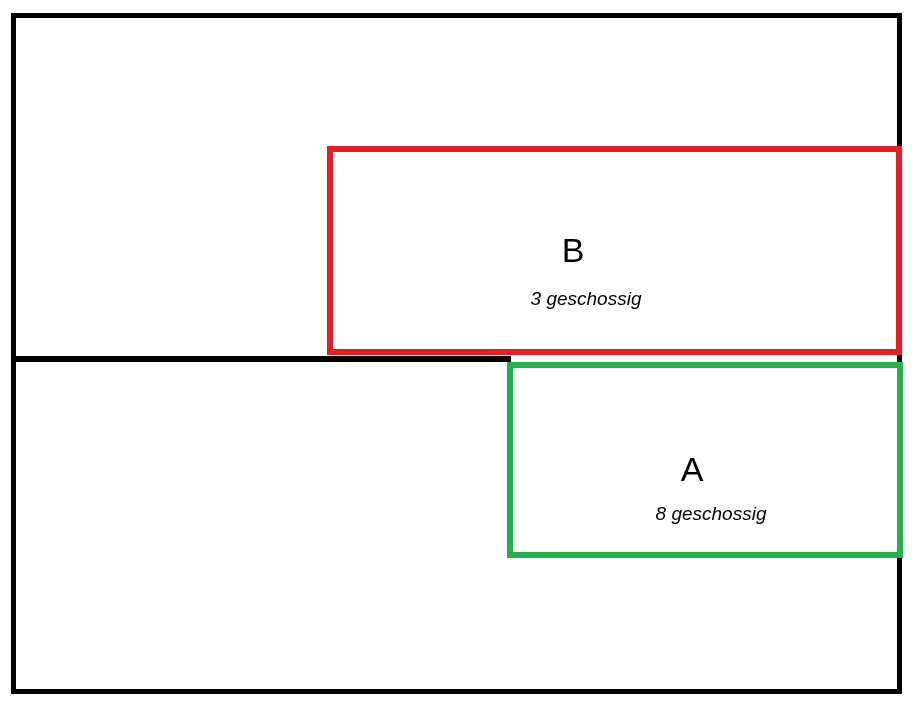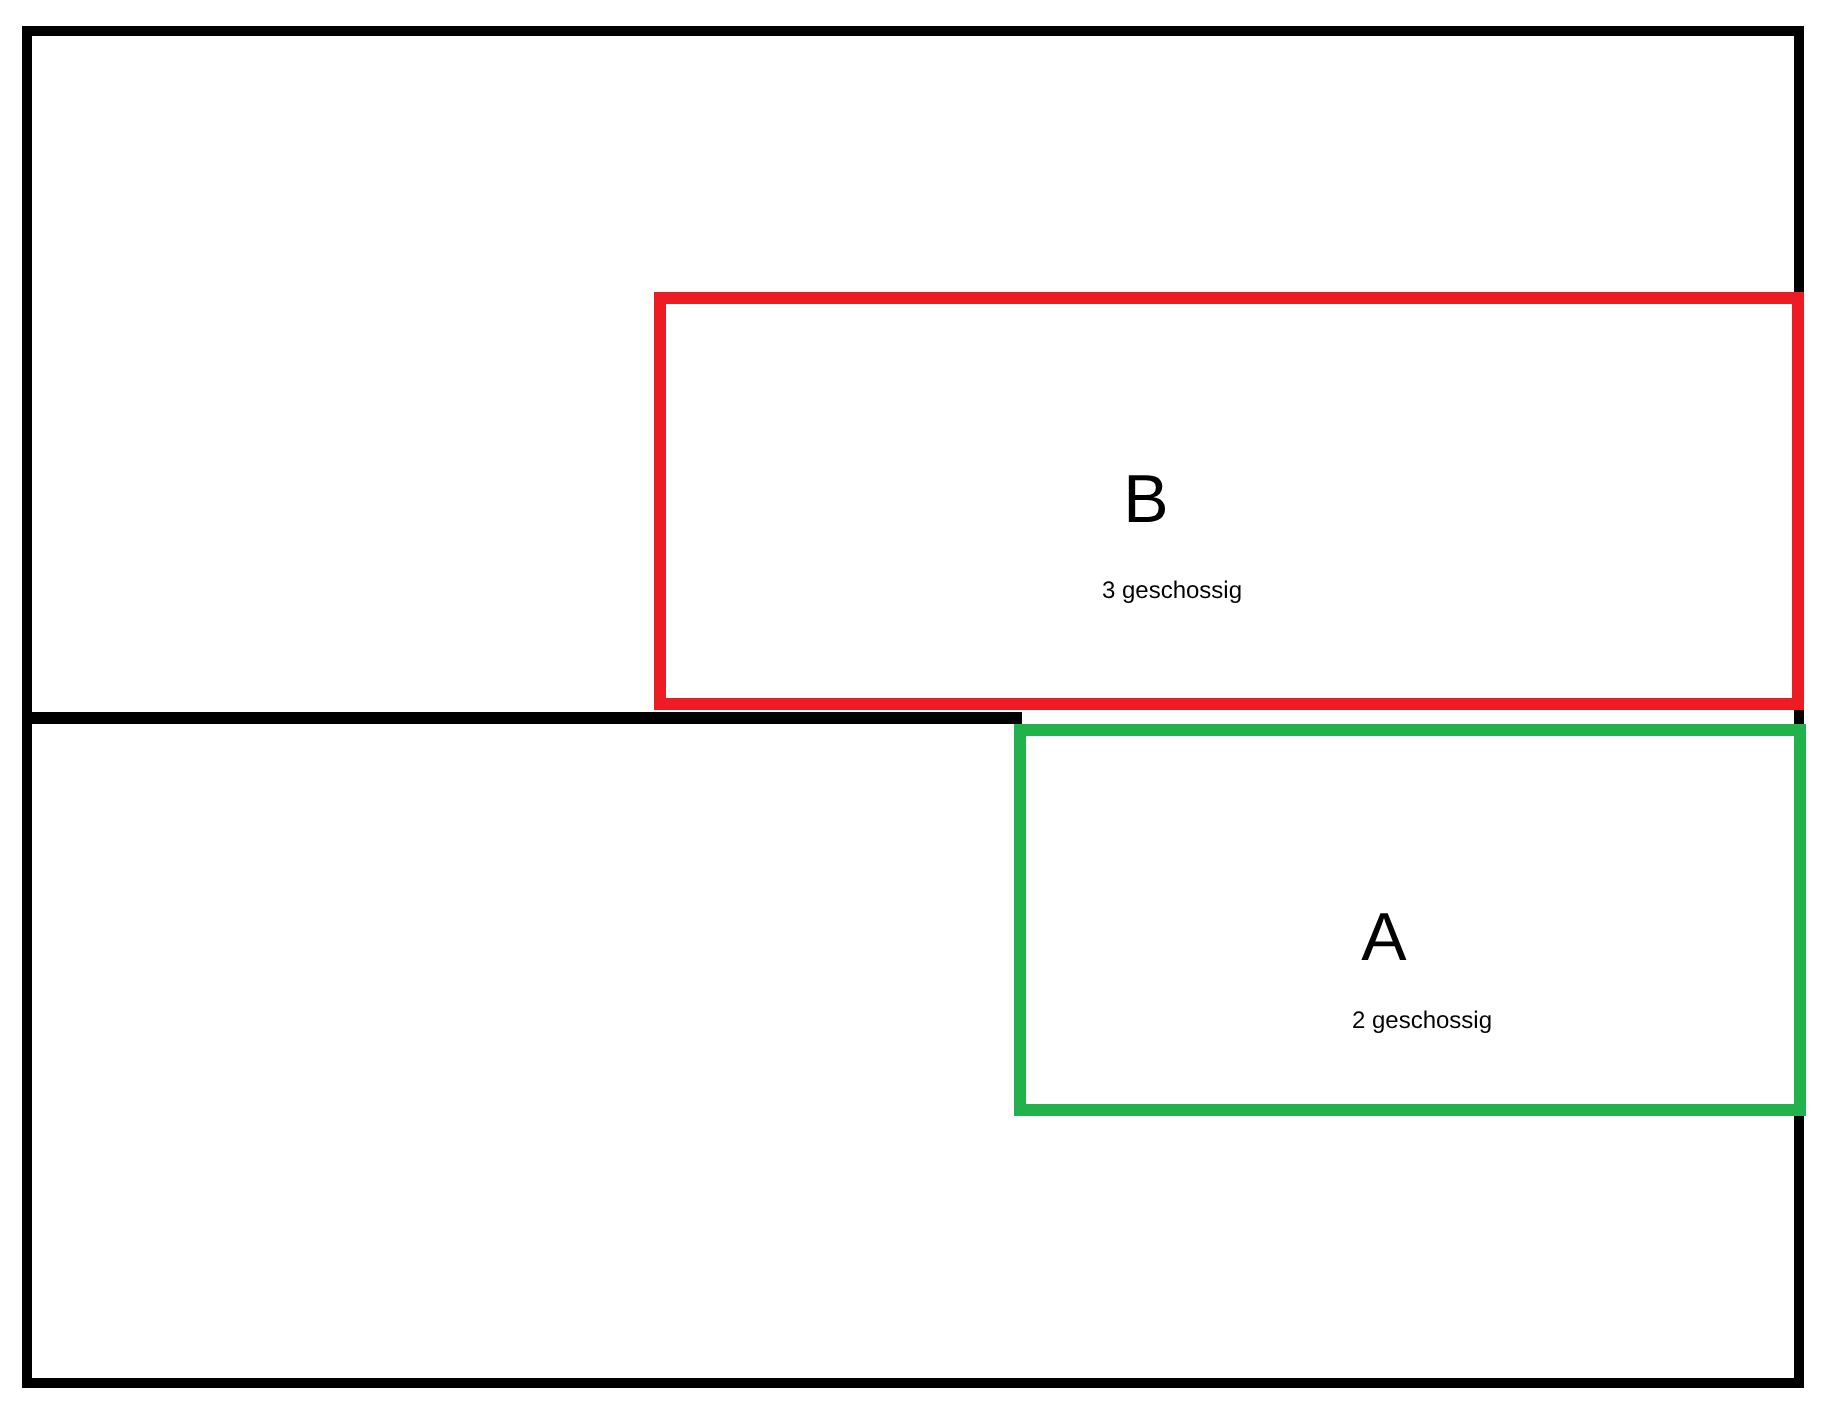--- a/index.html
+++ b/index.html
@@ -57,22 +57,23 @@
     top: 362px;
     width: 396px;
     height: 196px;
     border: 6px solid #22B24C;
   }
   .zone-letter {
     font-size: 34px;
     font-weight: 400;
   }
   .zone-sub {
-    font-size: 12px;
+    font-size: 19px;
     font-weight: 400;
+    font-style: italic;
   }
 
   
   .label-anchor { position: absolute; }
   #anchor-b-letter { left: 573px; top: 231px; }
   #anchor-b-sub    { left: 586px; top: 288px; }
   #anchor-a-letter { left: 692px; top: 450px; }
   #anchor-a-sub    { left: 711px; top: 503px; }
   .label-anchor > span {
     position: absolute;
@@ -100,16 +101,16 @@
     <span class="zone-letter">B</span>
   </div>
   <div class="label-anchor" id="anchor-b-sub">
     <span class="zone-sub">3 geschossig</span>
   </div>
 
   <div class="label-anchor" id="anchor-a-letter">
     <span class="zone-letter">A</span>
   </div>
   <div class="label-anchor" id="anchor-a-sub">
-    <span class="zone-sub">2 geschossig</span>
+    <span class="zone-sub">8 geschossig</span>
   </div>
 
 </div>
 
 </body></html>

